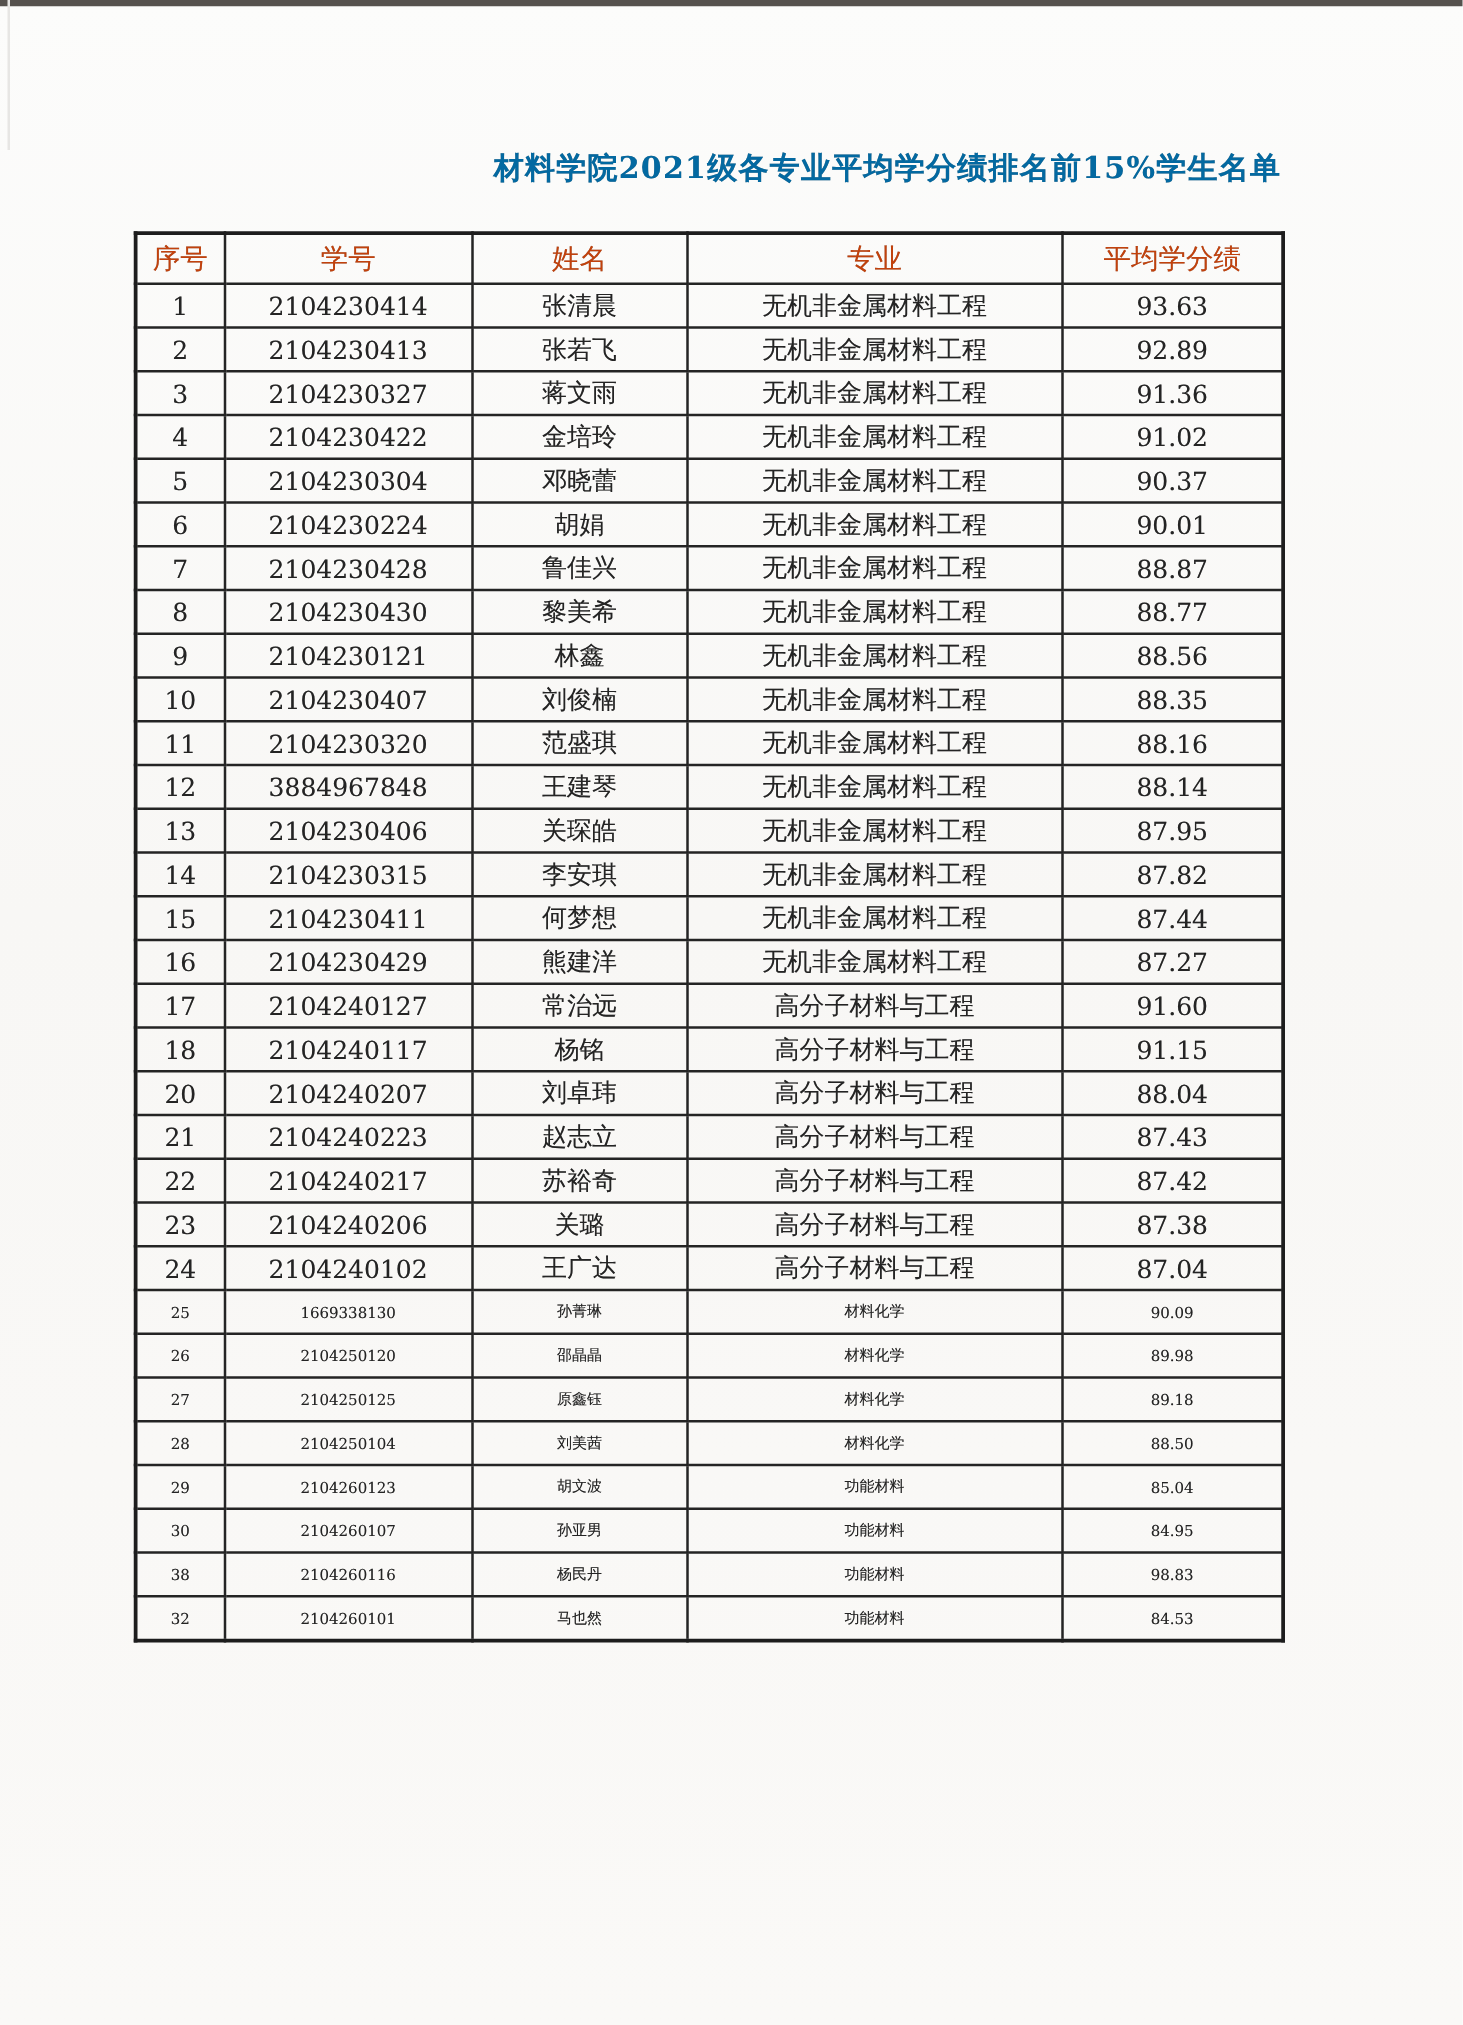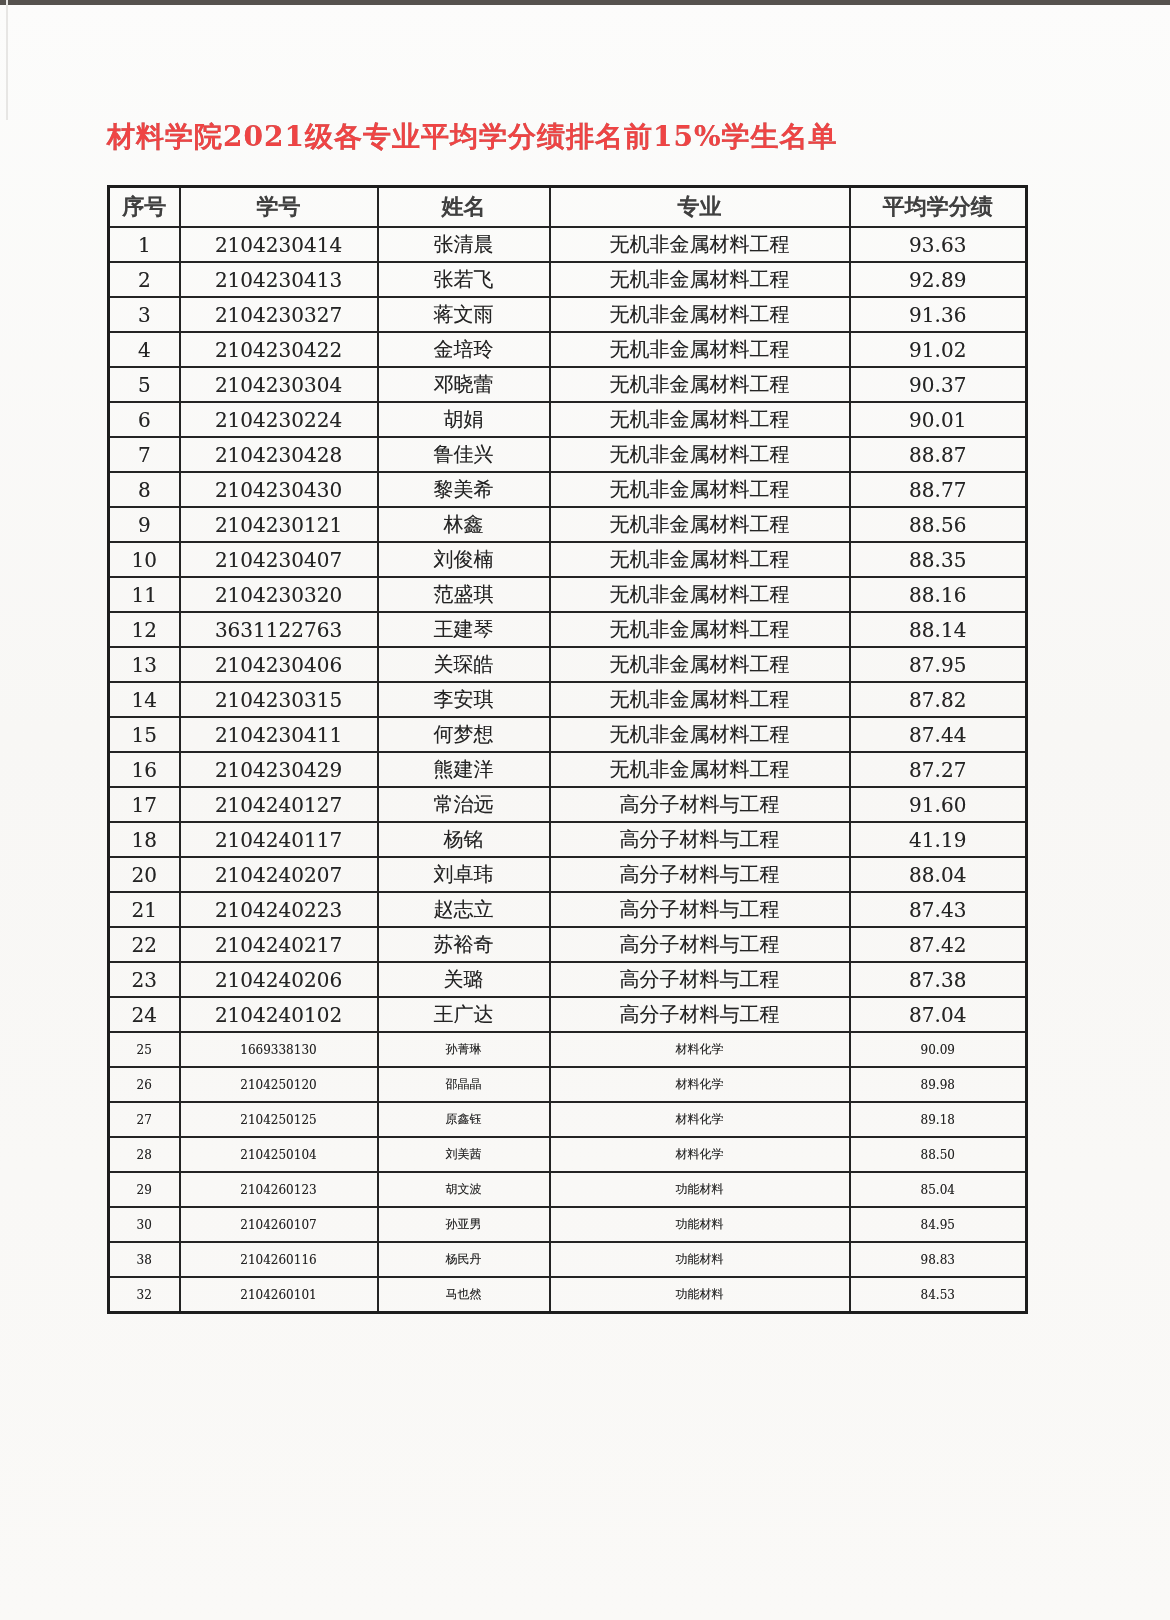--- a/index.html
+++ b/index.html
@@ -27,25 +27,25 @@
     top: 0; left: 6px;
     width: 2px;
     height: 120px;
     background: #e7e6e4;
   }
   .page-title {
     position: absolute;
     top: 118px;
     left: 107px;
     width: 918px;
-    text-align: left;
-    font-size: 28px;
+    text-align: right;
+    font-size: 24px;
     font-weight: bold;
     letter-spacing: 1px;
-    color: #ef4444;
+    color: #0369a1;
     text-shadow: 0 0 0.5px rgba(0,0,0,0.4);
     white-space: nowrap;
   }
   table.students {
     position: absolute;
     top: 185px;
     left: 107px;
     width: 918px;
     border-collapse: collapse;
     table-layout: fixed;
@@ -57,22 +57,22 @@
     text-align: center;
     vertical-align: middle;
     white-space: nowrap;
     overflow: hidden;
     padding: 0;
     text-shadow: 0 0 0.4px rgba(0,0,0,0.35);
   }
   table.students th {
     height: 38px;
     font-size: 22px;
-    font-weight: bold;
-    color: #404040;
+    font-weight: normal;
+    color: #c2410c;
     margin-top: 23px;
   }
   table.students td {
     height: 33px;
     font-size: 20px;
     color: #242424;
   }
   table.students tr.small td {
     font-size: 12px;
   }
@@ -175,21 +175,21 @@
       </tr>
       <tr>
         <td>11</td>
         <td>2104230320</td>
         <td>范盛琪</td>
         <td>无机非金属材料工程</td>
         <td>88.16</td>
       </tr>
       <tr>
         <td>12</td>
-        <td>3631122763</td>
+        <td>3884967848</td>
         <td>王建琴</td>
         <td>无机非金属材料工程</td>
         <td>88.14</td>
       </tr>
       <tr>
         <td>13</td>
         <td>2104230406</td>
         <td>关琛皓</td>
         <td>无机非金属材料工程</td>
         <td>87.95</td>
@@ -220,21 +220,21 @@
         <td>2104240127</td>
         <td>常治远</td>
         <td>高分子材料与工程</td>
         <td>91.60</td>
       </tr>
       <tr>
         <td>18</td>
         <td>2104240117</td>
         <td>杨铭</td>
         <td>高分子材料与工程</td>
-        <td>41.19</td>
+        <td>91.15</td>
       </tr>
       <tr>
         <td>20</td>
         <td>2104240207</td>
         <td>刘卓玮</td>
         <td>高分子材料与工程</td>
         <td>88.04</td>
       </tr>
       <tr>
         <td>21</td>

